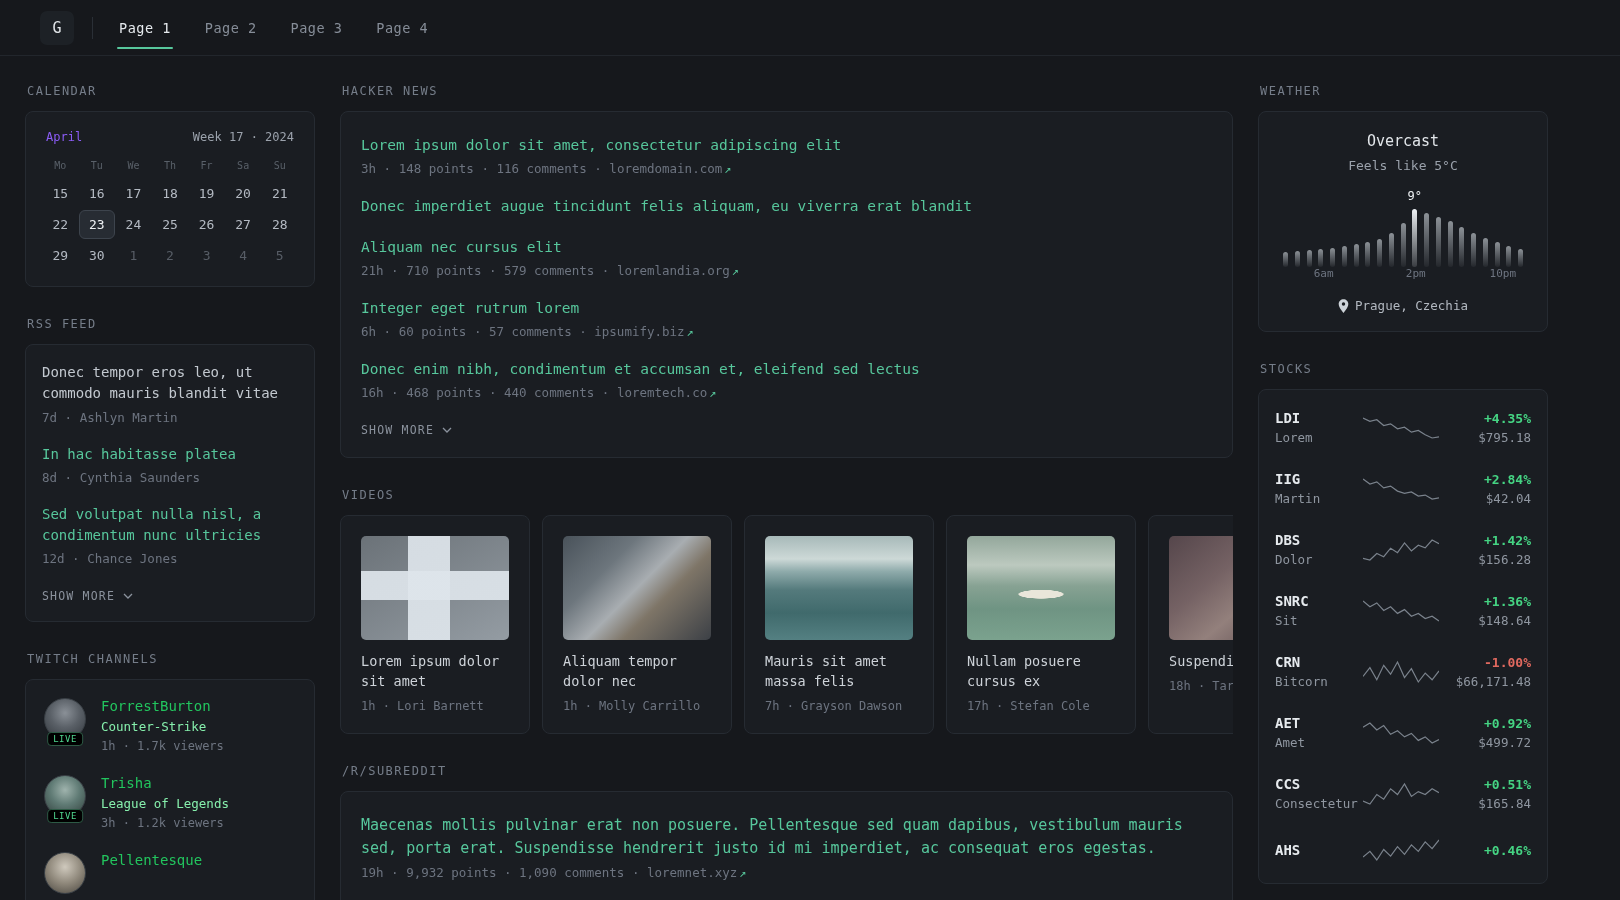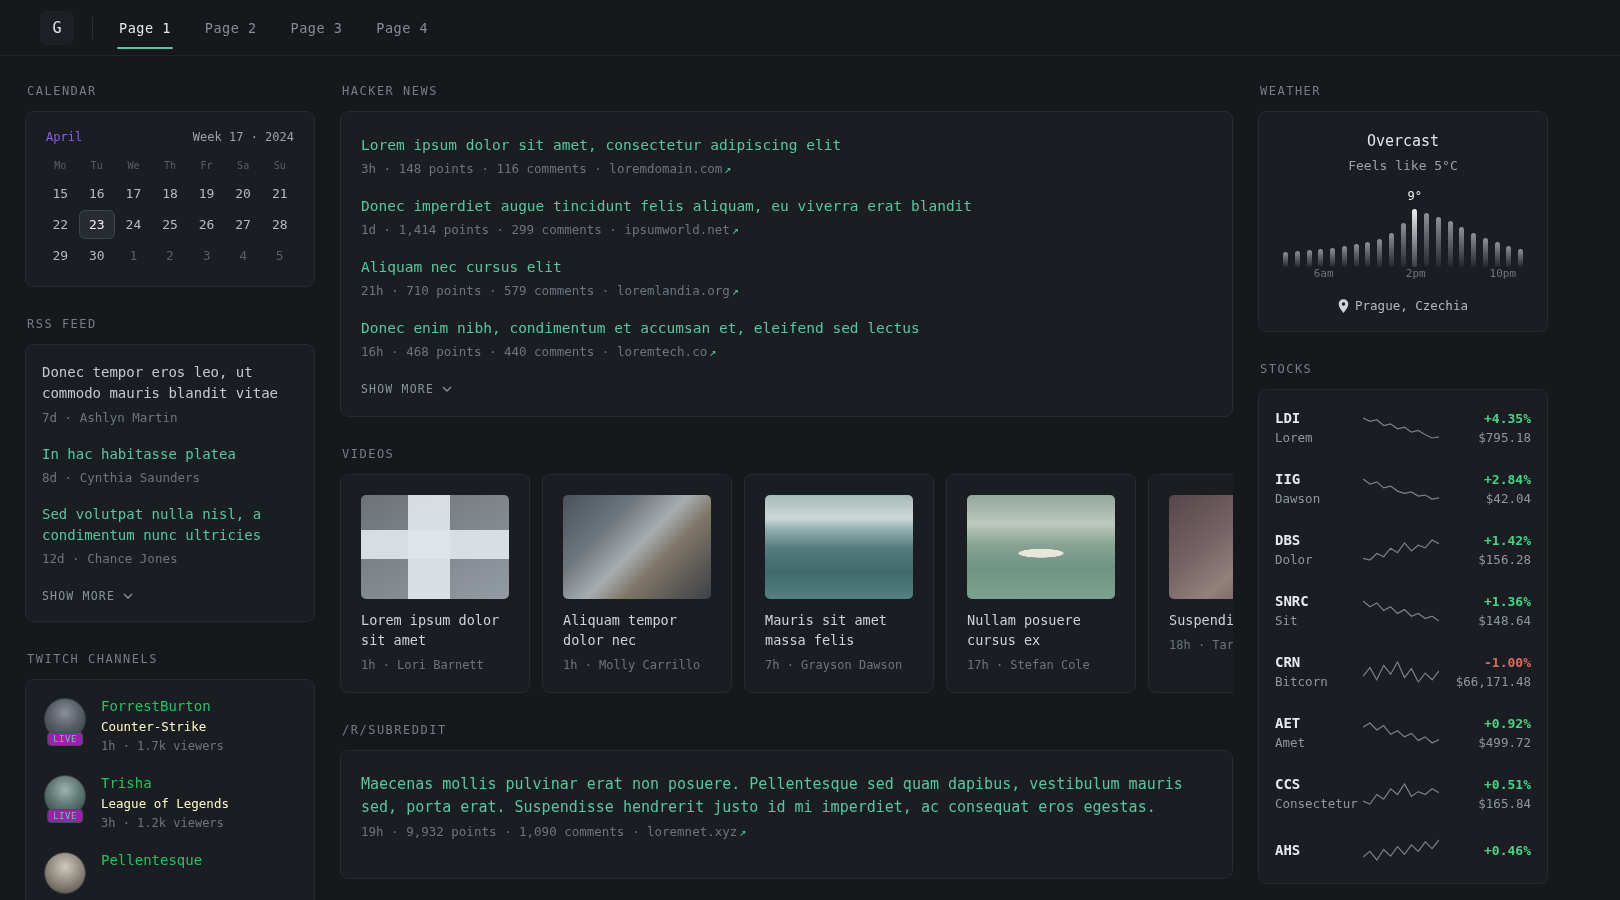--- a/index.html
+++ b/index.html
@@ -52,24 +52,24 @@
 
   
   .twitch-card{padding:18px 16px;}
   .channel{display:flex;gap:13px;margin-bottom:22px;cursor:pointer;}
   .channel:last-child{margin-bottom:6px;}
   .avatar-wrap{position:relative;flex:0 0 46px;display:flex;justify-content:center;}
   .avatar{width:42px;height:42px;border-radius:50%;border:1px solid #3a4046;}
   .avatar.a1{background:radial-gradient(circle at 50% 35%, #8a9097 0%, #5a6067 45%, #31363c 100%);}
   .avatar.a2{background:radial-gradient(circle at 50% 35%, #9fb3ad 0%, #5f7a74 45%, #2f3d3a 100%);}
   .avatar.a3{background:radial-gradient(circle at 50% 35%, #cfc9bd 0%, #8f887b 50%, #4a463f 100%);}
-  .live{position:absolute;top:34px;left:50%;transform:translateX(-50%);font-size:9px;letter-spacing:.5px;color:#4fd68f;background:#a21caf;border:1px solid #2d5a45;border-radius:4px;padding:1px 5px;}
+  .live{position:absolute;top:34px;left:50%;transform:translateX(-50%);font-size:9px;letter-spacing:.5px;color:#4fd68f;background:#000000;border:1px solid #2d5a45;border-radius:4px;padding:1px 5px;}
   .live:empty{display:none;}
   .ch-name{font-size:14px;color:#22c55e;}
-  .ch-game{font-size:12.5px;color:#fef9c3;margin-top:5px;}
+  .ch-game{font-size:12.5px;color:#86efac;margin-top:5px;}
   .ch-meta{font-size:12px;color:#6d7480;margin-top:5px;}
   .ch-game:empty,.ch-meta:empty{display:none;}
 
   
   .videos-row{display:flex;gap:12px;overflow:hidden;}
   .video-card{flex:0 0 190px;padding:20px;cursor:pointer;}
   .thumb{height:104px;border-radius:5px;}
   .thumb-cross{background:
     linear-gradient(180deg, rgba(0,0,0,0) 0 34%, rgba(222,229,235,.92) 34% 62%, rgba(0,0,0,0) 62% 100%),
     linear-gradient(90deg, rgba(0,0,0,0) 0 32%, rgba(222,229,235,.92) 32% 60%, rgba(0,0,0,0) 60% 100%),
@@ -256,28 +256,31 @@
         <div>
 
         <div class="feed-item">
               <a class="feed-title">Lorem ipsum dolor sit amet, consectetur adipiscing elit</a>
               <div class="feed-meta">
                 <span>3h · 148 points · 116 comments · </span><span>loremdomain.com</span><span class="ext">↗</span>
               </div>
             </div>
             <div class="feed-item">
               <a class="feed-title">Donec imperdiet augue tincidunt felis aliquam, eu viverra erat blandit</a>
-              <div class="feed-meta">
-                <span>1d · 1,414 points · 299 comments · </span><span>ipsumworld.net</span><span class="ext">↗</span>
-              </div>
             </div>
             <div class="feed-item">
               <a class="feed-title">Aliquam nec cursus elit</a>
               <div class="feed-meta">
                 <span>21h · 710 points · 579 comments · </span><span>loremlandia.org</span><span class="ext">↗</span>
+              </div>
+            </div>
+            <div class="feed-item">
+              <a class="feed-title">Integer eget rutrum lorem</a>
+              <div class="feed-meta">
+                <span>6h · 60 points · 57 comments · </span><span>ipsumify.biz</span><span class="ext">↗</span>
               </div>
             </div>
             <div class="feed-item">
               <a class="feed-title">Donec enim nibh, condimentum et accumsan et, eleifend sed lectus</a>
               <div class="feed-meta">
                 <span>16h · 468 points · 440 comments · </span><span>loremtech.co</span><span class="ext">↗</span>
               </div>
             </div>
           </div>
         <button class="show-more">
@@ -438,21 +441,21 @@
               <polyline points="0.0,3.0 6.9,6.3 13.8,4.7 20.7,10.5 27.6,8.8 34.5,13.8 41.5,12.2 48.4,17.2 55.3,15.5 62.2,19.7 69.1,23.0 76.0,21.8" fill="none" stroke="currentColor" stroke-width="1.2"></polyline>
             </svg>
             <div class="stock-val">
               <div class="stock-change up">+4.35%</div>
               <div class="stock-price">$795.18</div>
             </div>
           </div>
           <div class="stock-row">
             <div class="stock-id">
               <div class="stock-sym">IIG</div>
-              <div class="stock-name">Dawson</div>
+              <div class="stock-name">Martin</div>
             </div>
             <svg class="spark" viewBox="0 0 76 26">
               <polyline points="0.0,3.0 6.9,8.0 13.8,5.9 20.7,11.9 27.6,10.1 34.5,15.1 41.5,17.3 48.4,15.9 55.3,20.1 62.2,19.1 69.1,23.0 76.0,21.9" fill="none" stroke="currentColor" stroke-width="1.2"></polyline>
             </svg>
             <div class="stock-val">
               <div class="stock-change up">+2.84%</div>
               <div class="stock-price">$42.04</div>
             </div>
           </div>
           <div class="stock-row">

